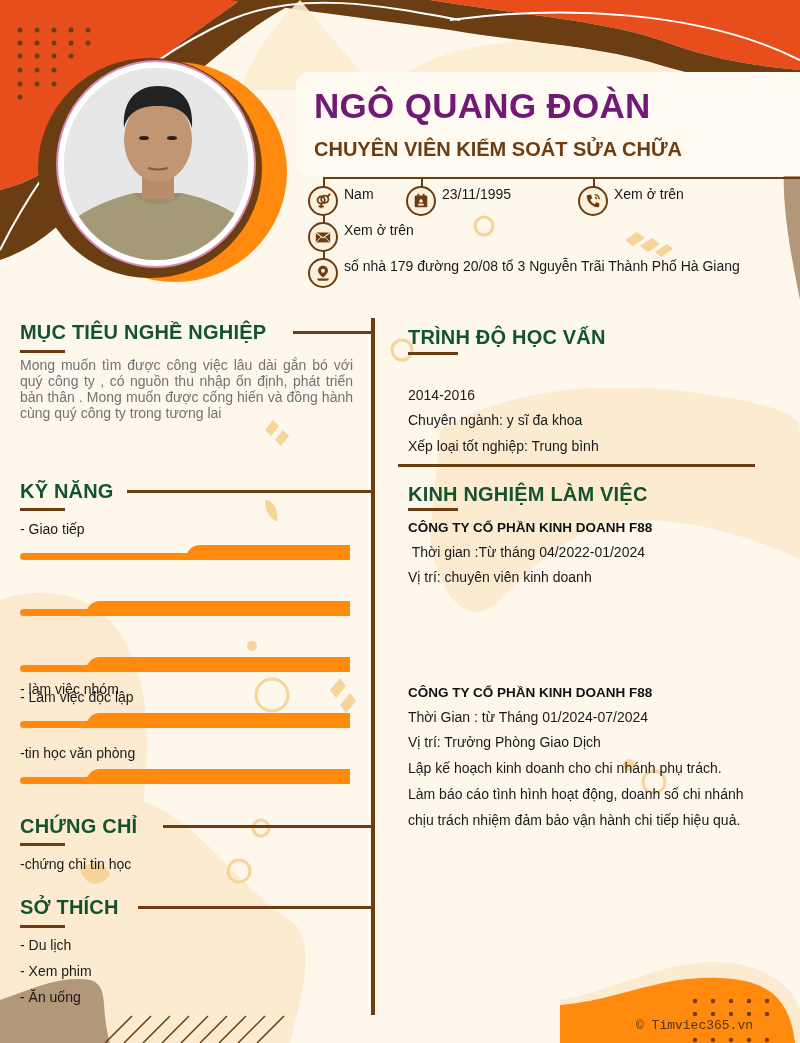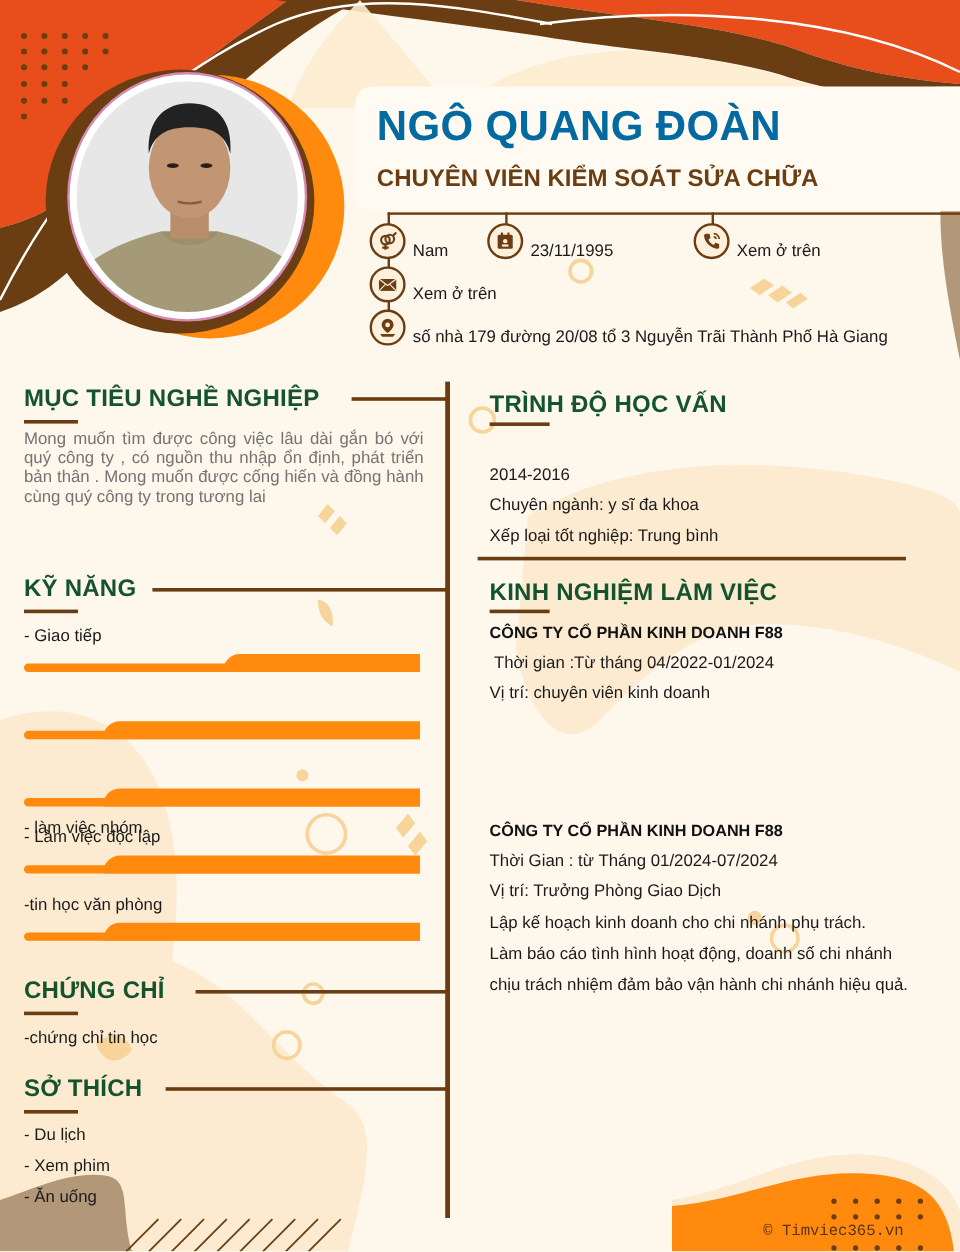--- a/index.html
+++ b/index.html
@@ -13,29 +13,29 @@
   .page { position: absolute; left: 0; top: 0; width: 800px; height: 1043px; overflow: hidden; background: #fdf7ec; }
   .bg { position: absolute; left: 0; top: 0; }
 
   
   .name-box {
     position: absolute; left: 296px; top: 72px; width: 504px; height: 104px;
     background: #fffbf3; border-radius: 14px 0 0 14px;
   }
   .name {
     position: absolute; left: 314px; top: 86px; font-size: 35px; font-weight: bold;
-    color: #0369a1; letter-spacing: 0.3px;
+    color: #701a75; letter-spacing: 0.3px;
   }
   .title {
     position: absolute; left: 314px; top: 138px; font-size: 20px; font-weight: bold;
     color: #6b3d12;
   }
   .contact-line { position: absolute; background: #6b3d12; }
   .contact {
-    position: absolute; display: flex; align-items: flex-end; gap: 6px;
+    position: absolute; display: flex; align-items: flex-start; gap: 6px;
     font-size: 14px; color: #1a1a1a; height: 30px;
   }
   .cicon {
     width: 30px; height: 30px; border-radius: 50%; border: 2.5px solid #6b3d12;
     background: #fdf1de; display: flex; align-items: center; justify-content: center;
     flex-shrink: 0;
   }
   .cicon svg { width: 18px; height: 18px; }
 
   
@@ -324,16 +324,16 @@
 
   <div class="bold-line" style="left:408px; top:520px;">CÔNG TY CỔ PHẦN KINH DOANH F88</div>
   <div class="line" style="left:408px; top:544px; white-space:pre;"> Thời gian :Từ tháng 04/2022-01/2024</div>
   <div class="line" style="left:408px; top:569px;">Vị trí: chuyên viên kinh doanh</div>
 
   <div class="bold-line" style="left:408px; top:685px;">CÔNG TY CỔ PHẦN KINH DOANH F88</div>
   <div class="line" style="left:408px; top:709px;">Thời Gian : từ Tháng 01/2024-07/2024</div>
   <div class="line" style="left:408px; top:734px;">Vị trí: Trưởng Phòng Giao Dịch</div>
   <div class="line" style="left:408px; top:786px;">Làm báo cáo tình hình hoạt động, doanh số chi nhánh</div>
   <div class="line" style="left:408px; top:760px;">Lập kế hoạch kinh doanh cho chi nhánh phụ trách.</div>
-  <div class="line" style="left:408px; top:812px;">chịu trách nhiệm đảm bảo vận hành chi nhánh hiệu quả.</div>
+  <div class="line" style="left:408px; top:812px;">chịu trách nhiệm đảm bảo vận hành chi tiếp hiệu quả.</div>
 
   <div class="footer-mark">© Timviec365.vn</div>
 </div>
 
 </body></html>

